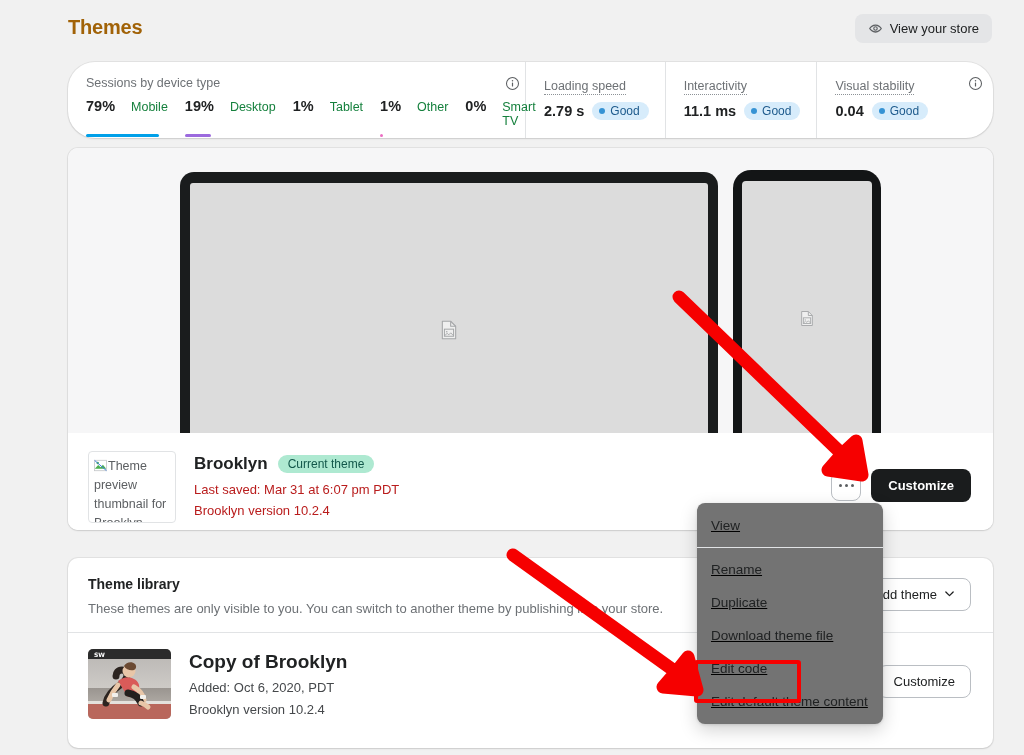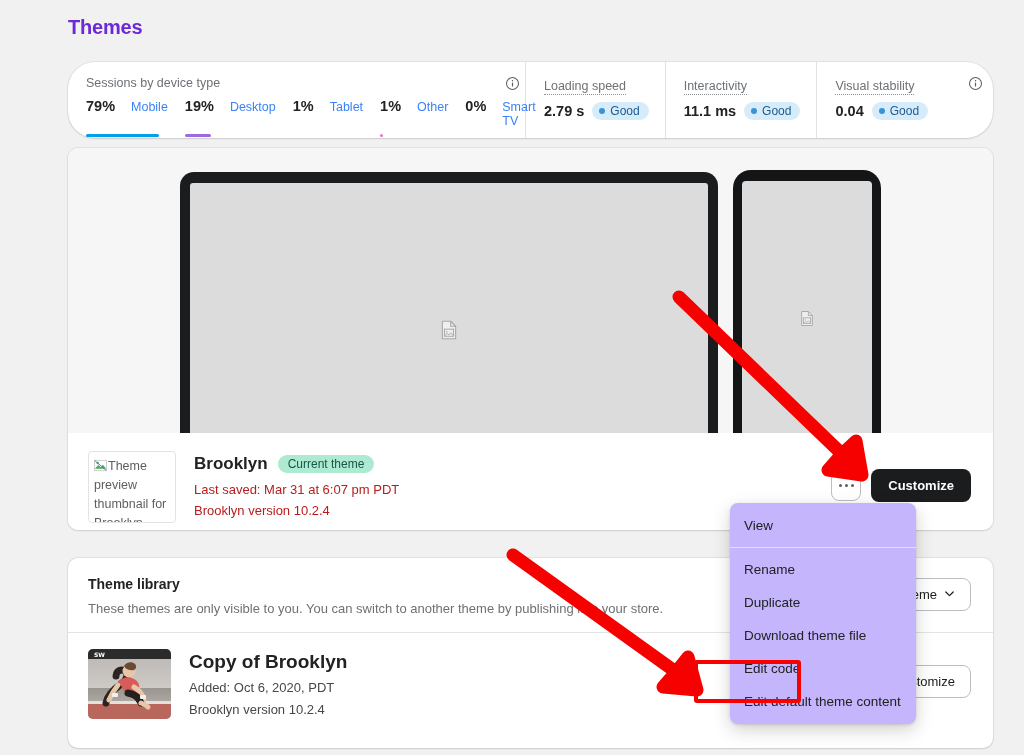--- a/index.html
+++ b/index.html
@@ -10,21 +10,21 @@
     overflow: hidden;
   }
   .page { position: relative; width: 1024px; height: 755px; }
 
   
   .hdr {
     position: absolute; left: 0; top: 0; width: 1024px; height: 55px;
   }
   .hdr-title {
     position: absolute; left: 68px; top: 16px;
-    font-size: 20px; font-weight: bold; color: #6d28d9; letter-spacing: -0.2px;
+    font-size: 20px; font-weight: bold; color: #a16207; letter-spacing: -0.2px;
   }
   .view-store {
     position: absolute; right: 32px; top: 14px;
     display: flex; align-items: center; gap: 7px;
     background: #e4e5e7; border: none; border-radius: 8px;
     padding: 7px 13px; font-size: 13px; color: #202223; cursor: pointer;
     font-family: "Liberation Sans", sans-serif;
   }
   .eye { width: 15px; height: 15px; display: block; }
 
@@ -42,21 +42,21 @@
   }
   .m-label { font-size: 12.5px; color: #6d7175; }
   .m-label-dotted {
     font-size: 12.5px; color: #6d7175;
     border-bottom: 1px dotted #8c9196; display: inline-block; padding-bottom: 1px;
   }
   .devices { display: flex; gap: 17px; margin-top: 8px; }
   .dev { position: relative; padding-bottom: 9px; }
   .dev-row { display: flex; align-items: baseline; gap: 16px; }
   .dev-pct { font-size: 14.5px; font-weight: bold; color: #202223; }
-  .dev-name { font-size: 12.5px; color: #3b82f6; }
+  .dev-name { font-size: 12.5px; color: #15803d; }
   .dev-bar { position: absolute; left: 0; bottom: 0; height: 3px; border-radius: 2px; }
 
   .m-perf { flex: 1; display: flex; position: relative; }
   .perf {
     padding: 14px 16px 0 18px; position: relative;
   }
   .perf + .perf { border-left: 1px solid #e1e3e5; }
   .perf-val-row { display: flex; align-items: center; gap: 8px; margin-top: 7px; }
   .perf-val { font-size: 14.5px; font-weight: bold; color: #202223; }
   .badge-good {
@@ -149,24 +149,24 @@
     width: 83px; height: 70px; border-radius: 5px; overflow: hidden;
     flex: 0 0 auto; background: #c9c6c2; position: relative;
   }
   .lib-meta { margin-left: 18px; }
   .lib-name { font-size: 19px; font-weight: bold; color: #202223; }
   .lib-sub { font-size: 13px; color: #45484b; margin-top: 7px; }
   .lib-actions { position: absolute; right: 22px; top: 32px; }
 
   
   .dropdown {
-    position: absolute; left: 730px; top: 503px; width: 186px;
-    background: #c4b5fd; border-radius: 8px;
+    position: absolute; left: 697px; top: 503px; width: 186px;
+    background: #737373; border-radius: 8px;
     box-shadow: 0 1px 3px rgba(0,0,0,0.12), 0 6px 18px rgba(0,0,0,0.18);
-    padding: 6px 0; z-index: 40;
+    padding: 6px 0; z-index: 40; text-decoration: underline;
   }
   .dd-item {
     padding: 9px 14px; font-size: 13.5px; color: #202223; cursor: pointer;
     white-space: nowrap; font-family: "Liberation Sans", sans-serif;
   }
   .dd-sep { height: 1px; background: #e1e3e5; margin: 5px 0; }
 
   
   .anno { position: absolute; z-index: 60; pointer-events: none; }
   .hl-box {
@@ -174,20 +174,29 @@
     border: 4px solid #f60000; border-radius: 3px; z-index: 70; pointer-events: none;
   }
 </style>
 </head>
 <body>
 
 <div class="page">
 
   <div class="hdr">
     <div class="hdr-title">Themes</div>
+    <button class="view-store">
+      <span class="eye">
+        <svg viewBox="0 0 20 20" width="15" height="15">
+            <path d="M10 4.5c-4 0-7.2 2.9-8.4 5.1-.2.3-.2.5 0 .8C2.8 12.6 6 15.5 10 15.5s7.2-2.9 8.4-5.1c.2-.3.2-.5 0-.8C17.2 7.4 14 4.5 10 4.5zm0 9.2c-3 0-5.6-2.1-6.8-3.7C4.4 8.4 7 6.3 10 6.3s5.6 2.1 6.8 3.7c-1.2 1.6-3.8 3.7-6.8 3.7z" fill="#5c5f62"></path>
+            <circle cx="10" cy="10" r="2.3" fill="none" stroke="#5c5f62" stroke-width="1.5"></circle>
+          </svg>
+      </span>
+      <span>View your store</span>
+    </button>
   </div>
 
   <div class="card metrics">
     <div class="m-sessions">
       <div class="m-label">Sessions by device type</div>
       <div class="devices">
 
         <div class="dev">
           <div class="dev-row">
             <span class="dev-pct">79%</span>

